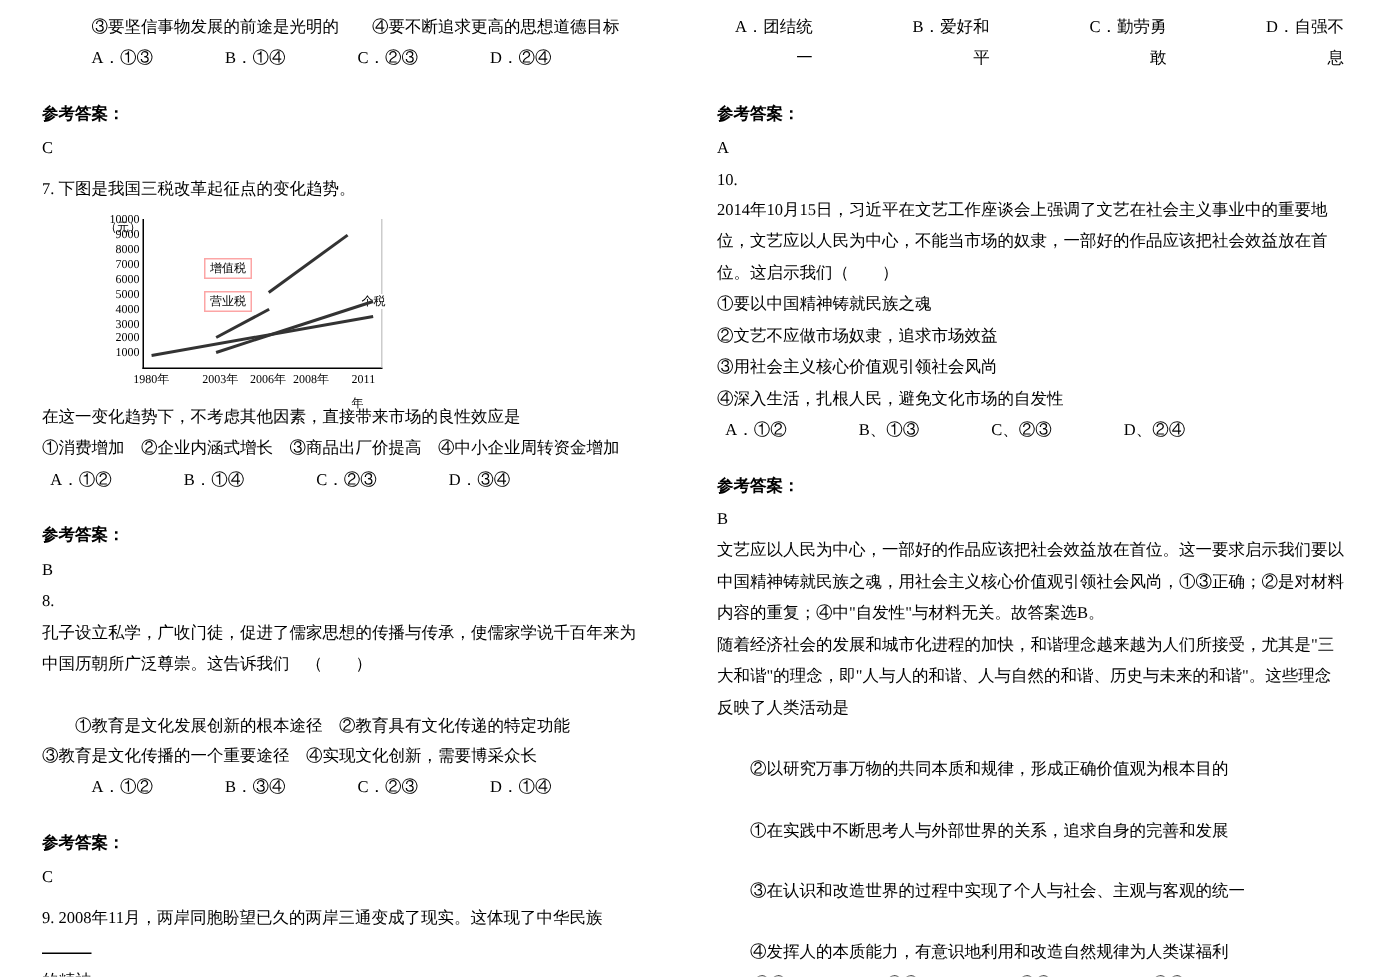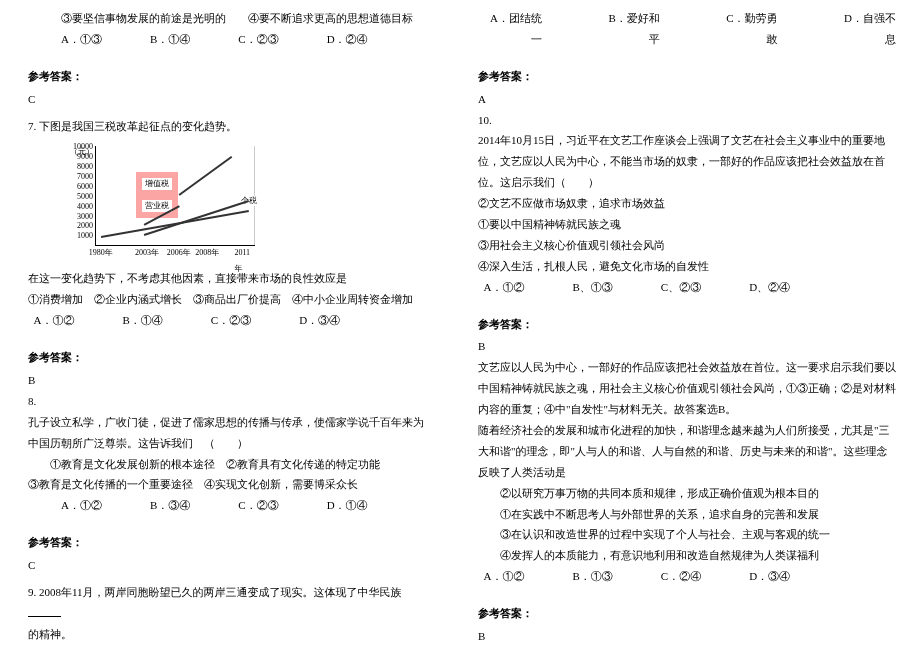--- a/index.html
+++ b/index.html
@@ -12,21 +12,21 @@
       color: #000;
       display: flex;
       line-height: 1.9;
     }
     .col {
       width: 460px;
       padding: 8px 24px 8px 28px;
     }
     .col-left { padding-right: 32px; }
     .col-right { padding-left: 18px; }
-    .indent1 { text-indent: 2em; }
+    .indent1 { text-indent: 2em; margin-top: 20px; }
     .indent2 { text-indent: 3em; }
     .opts { display: flex; gap: 48px; padding-left: 3em; }
     .opts-wide { display: flex; gap: 60px; padding-left: 0.5em; text-align: right; }
     .opts2 { display: flex; gap: 48px; padding-left: 0.5em; }
     .ans-label { font-weight: bold; margin-top: 16px; }
     .ans-val { margin-top: 2px; }
     .chart {
       width: 205px;
       height: 120px;
       margin: 6px 0 6px 3em;
@@ -37,21 +37,21 @@
       position: absolute;
       left: 34px; top: 4px;
       width: 160px; height: 100px;
       border-left: 1px solid #000;
       border-bottom: 1px solid #000;
     }
     .ytick { position: absolute; right: 100%; padding-right: 3px; transform: translateY(50%); font-size: 8px; }
     .xtick { position: absolute; top: 100%; font-size: 8px; transform: translateX(-50%); }
     .legend-box {
       position: absolute;
-      border: 6px solid #fca5a5;
+      border: 1px solid #fca5a5;
       background: #fff;
       font-size: 8px;
       padding: 1px 3px;
       line-height: 1.2;
     }
     .line { position: absolute; background: #333; transform-origin: left center; }
     .axis-unit { position: absolute; left: -26px; top: -2px; font-size: 8px; }
     .grid-right { position: absolute; right:0; top:0; bottom:0; border-right: 1px solid #ccc; width:0; }
     .gap { height: 6px; }
     .underline { display:inline-block; border-bottom:1px solid #000; width: 3em; height: 0.9em; vertical-align: baseline; }
@@ -139,22 +139,22 @@
     <span>A．团结统一</span>
     <span>B．爱好和平</span>
     <span>C．勤劳勇敢</span>
     <span>D．自强不息</span>
   </div>
   <div class="ans-label">参考答案：</div>
   <div class="ans-val">A</div>
 
   <div>10.</div>
   <div>2014年10月15日，习近平在文艺工作座谈会上强调了文艺在社会主义事业中的重要地位，文艺应以人民为中心，不能当市场的奴隶，一部好的作品应该把社会效益放在首位。这启示我们（　　）</div>
+  <div>①要以中国精神铸就民族之魂</div>
   <div>②文艺不应做市场奴隶，追求市场效益</div>
-  <div>①要以中国精神铸就民族之魂</div>
   <div>③用社会主义核心价值观引领社会风尚</div>
   <div>④深入生活，扎根人民，避免文化市场的自发性</div>
   <div class="opts2">
     <span>A．①②</span>
     <span>B、①③</span>
     <span>C、②③</span>
     <span>D、②④</span>
   </div>
   <div class="ans-label">参考答案：</div>
   <div class="ans-val">B</div>

